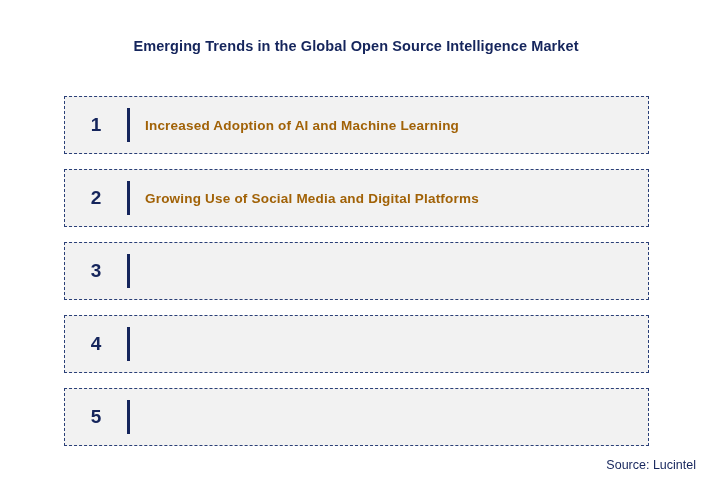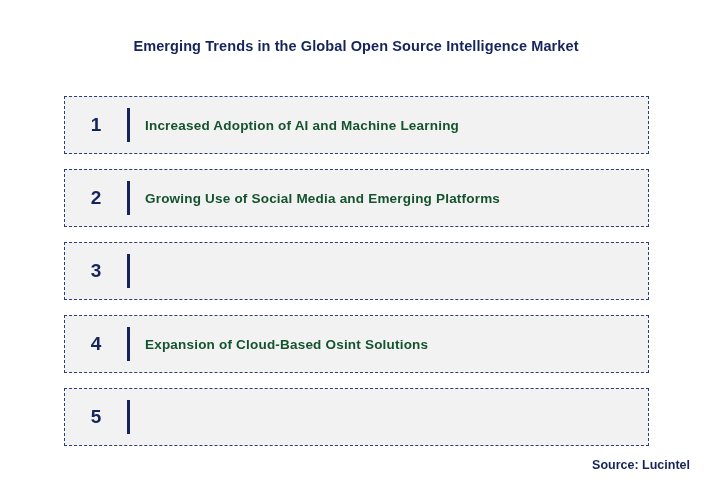--- a/index.html
+++ b/index.html
@@ -57,29 +57,29 @@
   .row-divider {
     width: 3px;
     height: 34px;
     background: #15255c;
     flex: 0 0 3px;
   }
   .row-label {
     padding-left: 15px;
     font-size: 13.5px;
     font-weight: bold;
-    color: #14532d;
+    color: #a16207;
     letter-spacing: 0.2px;
   }
   .source {
     position: absolute;
     top: 458px;
-    right: 22px;
+    right: 16px;
     font-size: 12.5px;
-    font-weight: bold;
+    font-weight: normal;
     color: #15255c;
   }
 </style>
 </head>
 <body>
 
 <div class="page">
 
   <div class="title">Emerging Trends in the Global Open Source Intelligence Market</div>
 
@@ -87,32 +87,31 @@
 
     <div class="row">
       <div class="row-num">1</div>
       <div class="row-divider"></div>
       <div class="row-label">Increased Adoption of AI and Machine Learning</div>
     </div>
 
     <div class="row">
       <div class="row-num">2</div>
       <div class="row-divider"></div>
-      <div class="row-label">Growing Use of Social Media and Emerging Platforms</div>
+      <div class="row-label">Growing Use of Social Media and Digital Platforms</div>
     </div>
 
     <div class="row">
       <div class="row-num">3</div>
       <div class="row-divider"></div>
     </div>
 
     <div class="row">
       <div class="row-num">4</div>
       <div class="row-divider"></div>
-      <div class="row-label">Expansion of Cloud-Based Osint Solutions</div>
     </div>
 
     <div class="row">
       <div class="row-num">5</div>
       <div class="row-divider"></div>
     </div>
 
   </div>
 
   <div class="source">Source: Lucintel</div>

